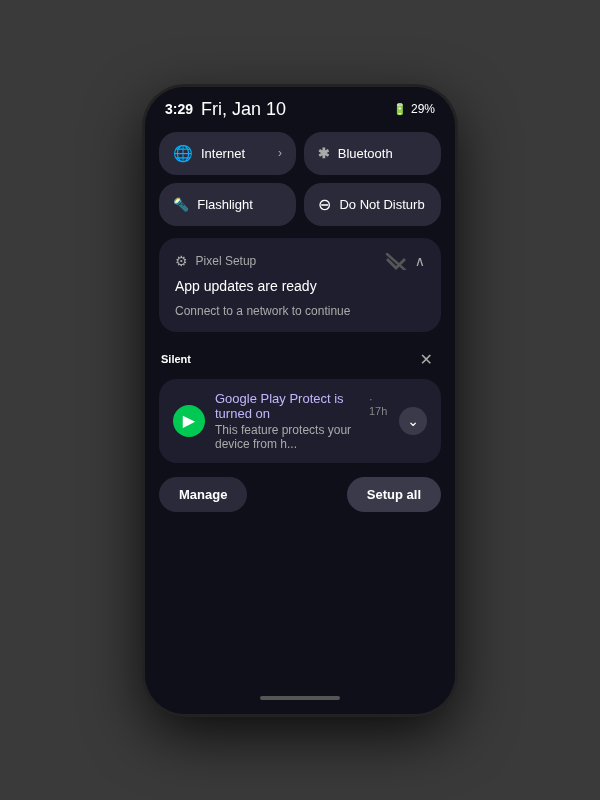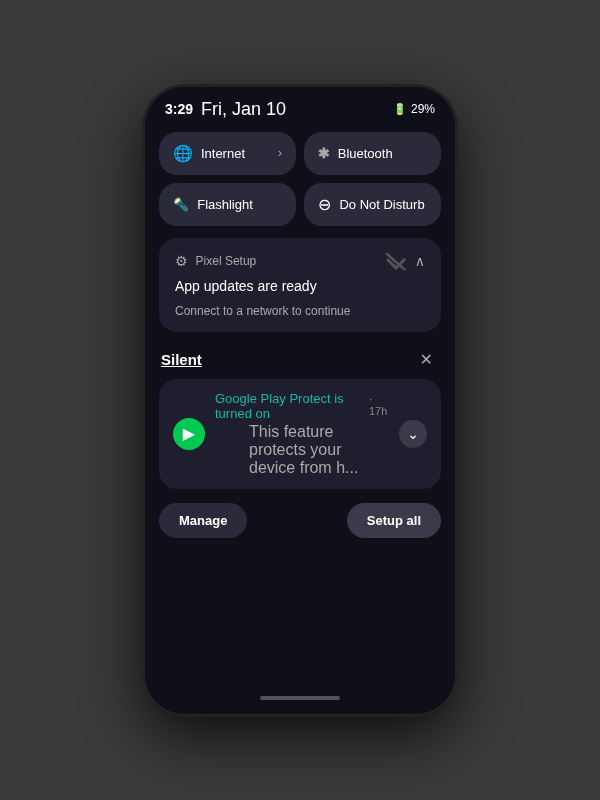--- a/index.html
+++ b/index.html
@@ -173,23 +173,22 @@
     
     .silent-header {
       display: flex;
       justify-content: space-between;
       align-items: center;
       padding: 6px 2px 8px;
     }
 
     .silent-label {
       color: #ffffff;
-      font-size: 15px;
+      font-size: 11px;
       font-weight: 600;
-      text-decoration: underline;
     }
 
     .silent-close {
       color: #aaaaaa;
       font-size: 16px;
       cursor: pointer;
       padding: 2px 6px;
     }
 
     
@@ -217,35 +216,34 @@
       font-size: 16px;
       color: white;
       flex-shrink: 0;
     }
 
     .gpp-text {
       flex: 1;
     }
 
     .gpp-title {
-      color: #14b8a6;
+      color: #c4b5fd;
       font-size: 13px;
       font-weight: 500;
       margin-bottom: 2px;
     }
 
     .gpp-timestamp {
       color: #888;
       font-size: 11px;
     }
 
     .gpp-body {
       color: #aaaaaa;
-      font-size: 16px;
-      margin-left: 34px;
+      font-size: 12px;
     }
 
     .gpp-expand {
       color: #ffffff;
       background: #3a3a4a;
       border-radius: 50%;
       width: 28px;
       height: 28px;
       display: flex;
       align-items: center;

